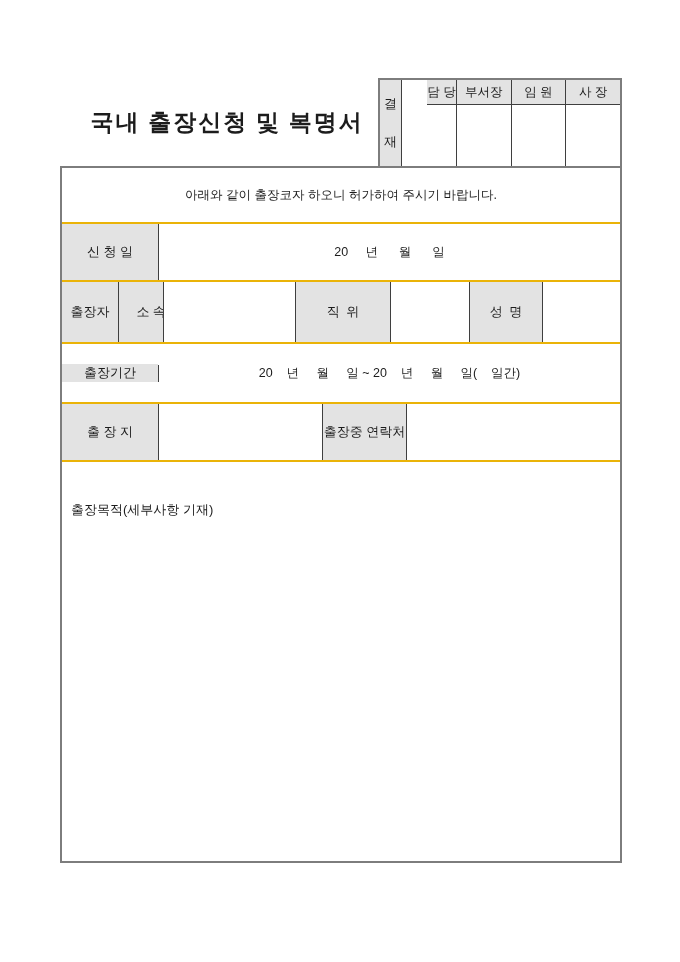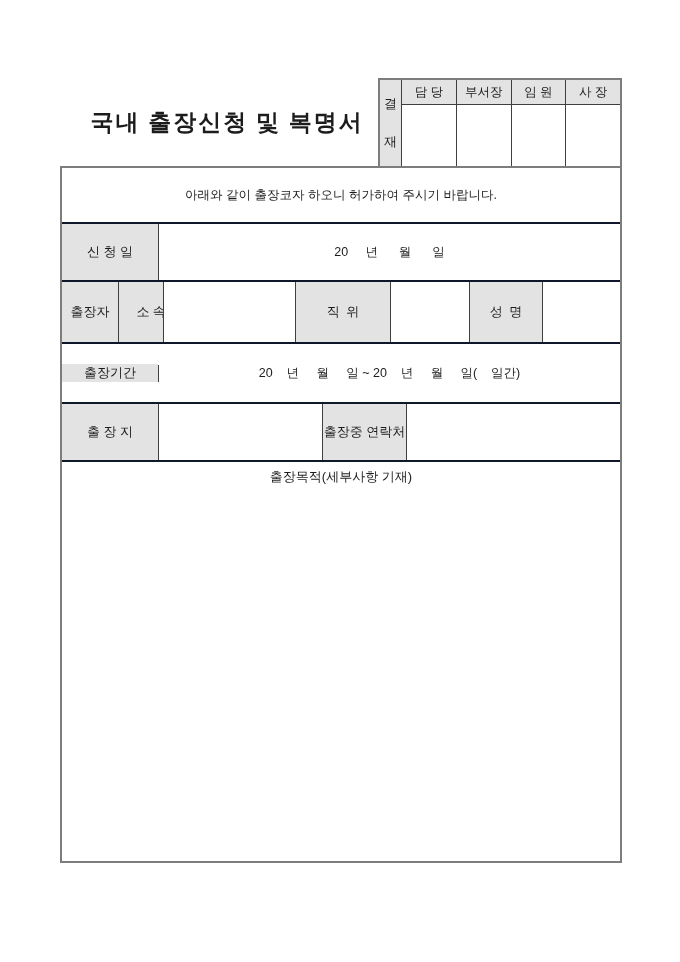--- a/index.html
+++ b/index.html
@@ -40,21 +40,21 @@
     width: 22px;
     background: #e3e3e3;
     border-right: 1px solid #3f3f3f;
     display: flex; flex-direction: column;
     justify-content: space-around; align-items: center;
     padding: 5px 0;
     font-size: 13px;
     box-sizing: border-box;
   }
   .approval .col { flex: 1; display: flex; flex-direction: column; border-left: 1px solid #3f3f3f; }
-  .approval .stamp + .col { border-left: none; }
+  .approval .stamp + .col { border-left: none; align-items: flex-end; }
   .approval .col .hd {
     height: 25px;
     box-sizing: border-box;
     background: #e3e3e3;
     border-bottom: 1px solid #3f3f3f;
     display: flex; align-items: center; justify-content: center;
     font-size: 12.5px;
     white-space: pre;
   }
   .approval .col .sig { flex: 1; background: #ffffff; }
@@ -62,21 +62,21 @@
   
   .main {
     position: absolute;
     left: 60px; top: 166px;
     width: 562px; height: 697px;
     box-sizing: border-box;
     border: 2px solid #7d7d7d;
     background: #ffffff;
     display: flex; flex-direction: column;
   }
-  .row { display: flex; box-sizing: border-box; border-bottom: 2px solid #0f172a; }
+  .row { display: flex; box-sizing: border-box; border-bottom: 2px solid #eab308; }
   .r1 { height: 56px; }
   .r2 { height: 58px; }
   .r3 { height: 62px; font-family: Liberation Serif, serif; }
   .r4 { height: 60px; align-items: center; }
   .r5 { height: 58px; }
   .r6 { flex: 1; border-bottom: none; display: flex; flex-direction: column; }
 
   .cell {
     display: flex; align-items: center; justify-content: center;
     box-sizing: border-box;
@@ -98,21 +98,22 @@
   .w73  { width: 73px; }
   .w164 { width: 164px; }
   .w108 { width: 84px; }
 
   .statement-cell { font-size: 12.5px; }
 
   .purpose-label {
     padding: 6px 9px 0 9px;
     font-size: 13px;
     white-space: pre;
-    text-align: center;
+    text-align: left;
+    margin-top: 33px;
   }
   .purpose-area { flex: 1; }
 </style>
 </head>
 <body>
 
 <div class="page">
 
   <div class="doc-title">국내 출장신청 및 복명서</div>
 

